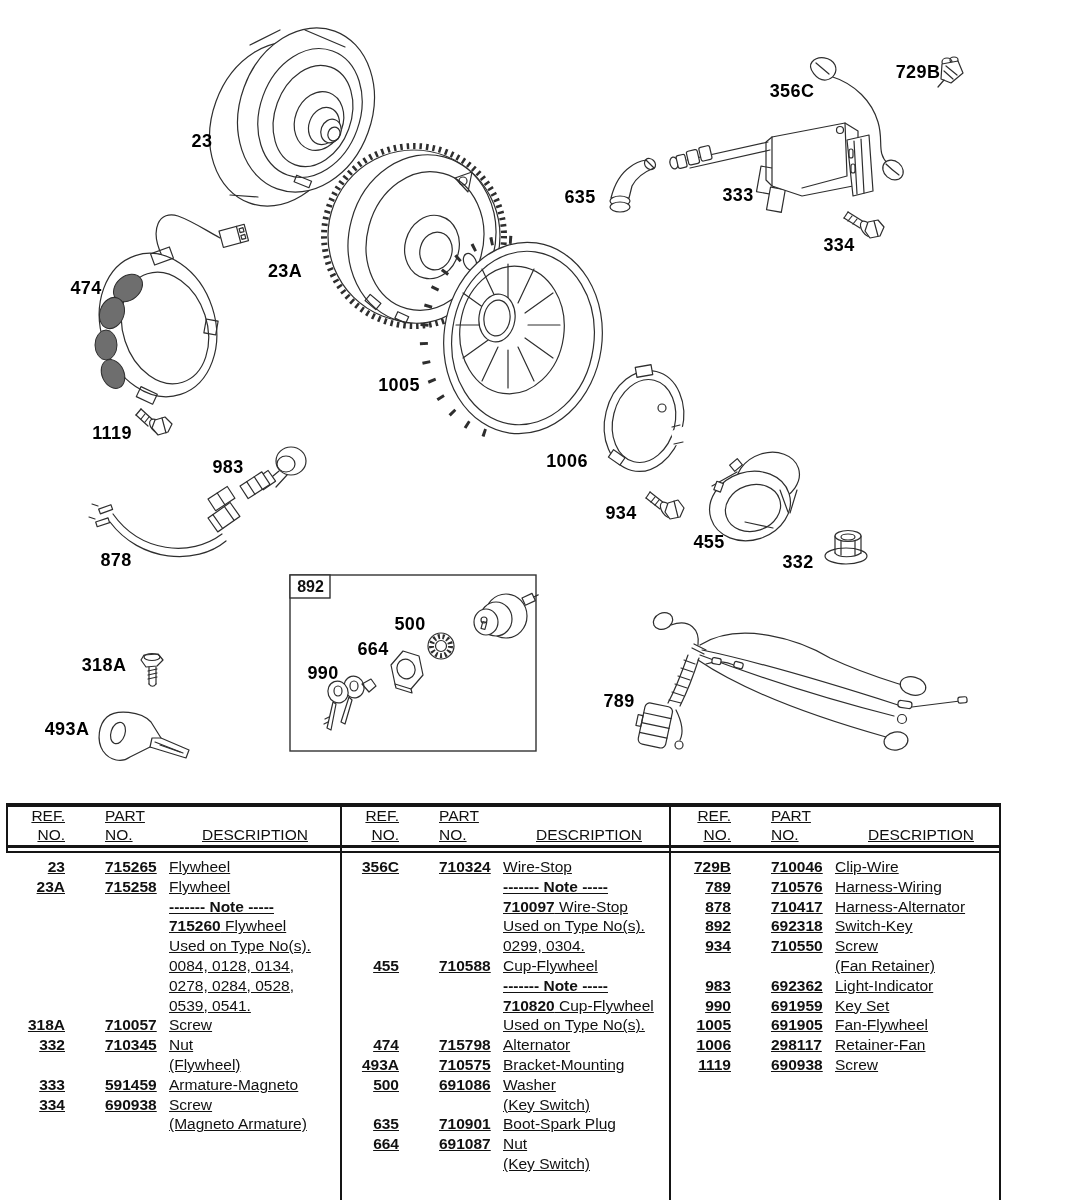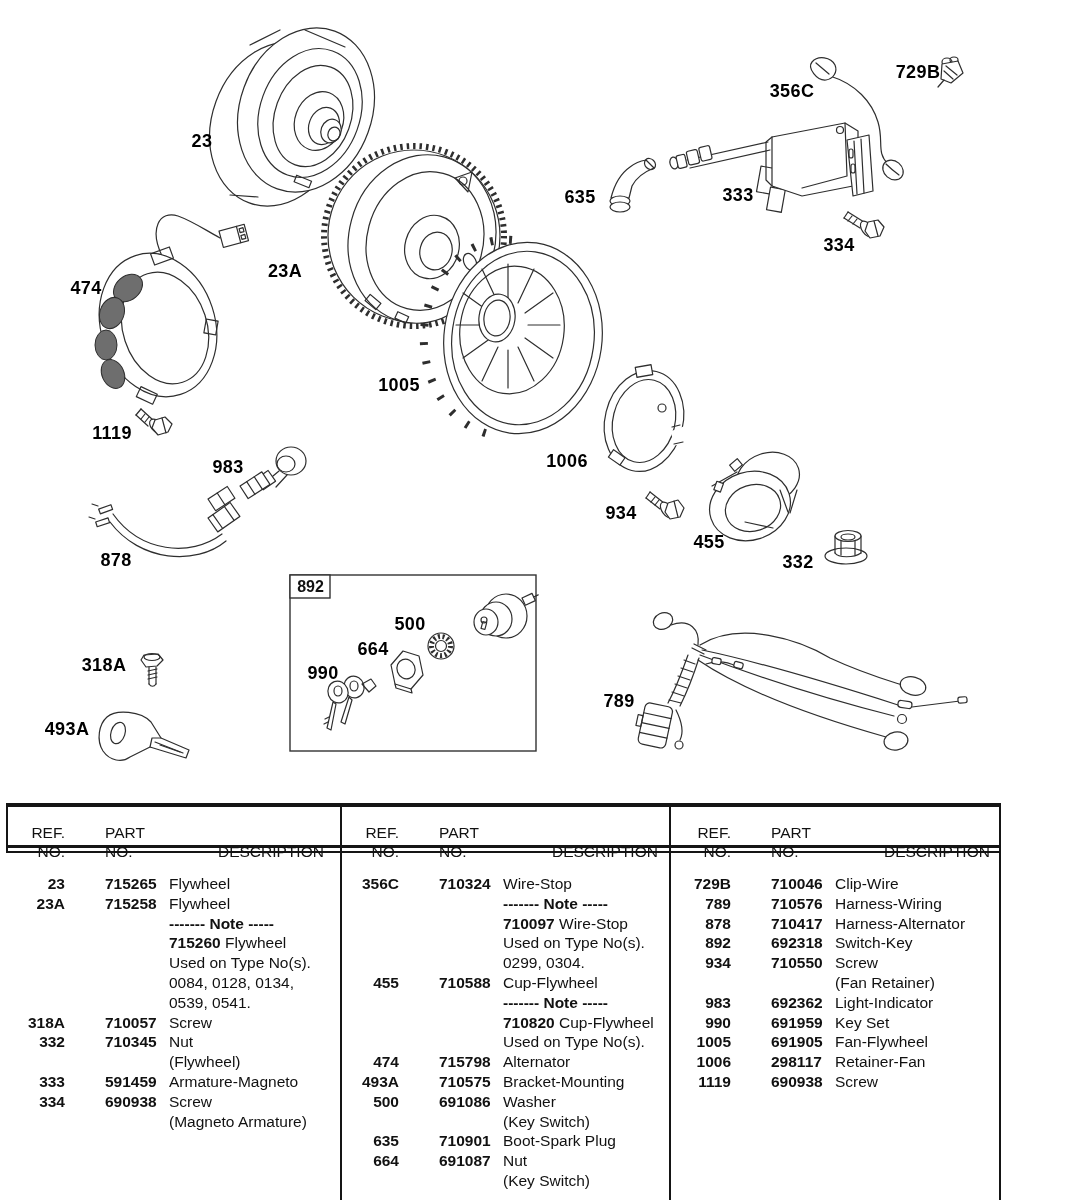--- a/index.html
+++ b/index.html
@@ -12,27 +12,27 @@
   svg .w{fill:#ffffff;}
   svg .coil{fill:#6e6e6e;stroke:#2e2e2e;stroke-width:1;}
   svg .teeth{stroke:#2e2e2e;fill:none;}
   .callout{position:absolute;transform:translate(-50%,-50%);font-size:18px;font-weight:700;
            color:#000;letter-spacing:.4px;white-space:nowrap;}
   .inset-label{position:absolute;left:291px;top:576px;width:39px;height:22px;line-height:22px;
            text-align:center;font-size:16px;font-weight:600;color:#111;}
   
   .hline{position:absolute;background:#151515;}
   .vline{position:absolute;background:#151515;width:2px;}
-  .tcol{position:absolute;top:823px;}
+  .tcol{position:absolute;top:806px;text-decoration:underline;}
   .thl{display:flex;height:19px;line-height:19px;font-size:15.5px;}
   .tref{width:55px;text-align:right;font-weight:700;flex:none;}
   .tpart{width:64px;margin-left:40px;font-weight:700;flex:none;}
   .tdesc{flex:1;white-space:nowrap;}
   .thead .tref,.thead .tpart{font-weight:400;}
-  .thdesc{margin-left:49px;font-weight:400;}
+  .thdesc{margin-left:33px;font-weight:400;}
   .rows{margin-top:13px;}
   .trow{display:flex;height:19.8px;line-height:19.8px;font-size:15.5px;}
   .trow b{font-weight:700;}
 </style>
 </head>
 <body>
 
 <div class="page">
 
   <div class="diagram">
@@ -429,20 +429,25 @@
             <span class="tdesc">Used on Type No(s).</span>
           </div>
           <div class="trow">
             <span class="tref"></span>
             <span class="tpart"></span>
             <span class="tdesc">0084, 0128, 0134,</span>
           </div>
           <div class="trow">
             <span class="tref"></span>
             <span class="tpart"></span>
+            <span class="tdesc">0278, 0284, 0528,</span>
+          </div>
+          <div class="trow">
+            <span class="tref"></span>
+            <span class="tpart"></span>
             <span class="tdesc">0539, 0541.</span>
           </div>
           <div class="trow">
             <span class="tref">318A</span>
             <span class="tpart">710057</span>
             <span class="tdesc">Screw</span>
           </div>
           <div class="trow">
             <span class="tref">332</span>
             <span class="tpart">710345</span>

